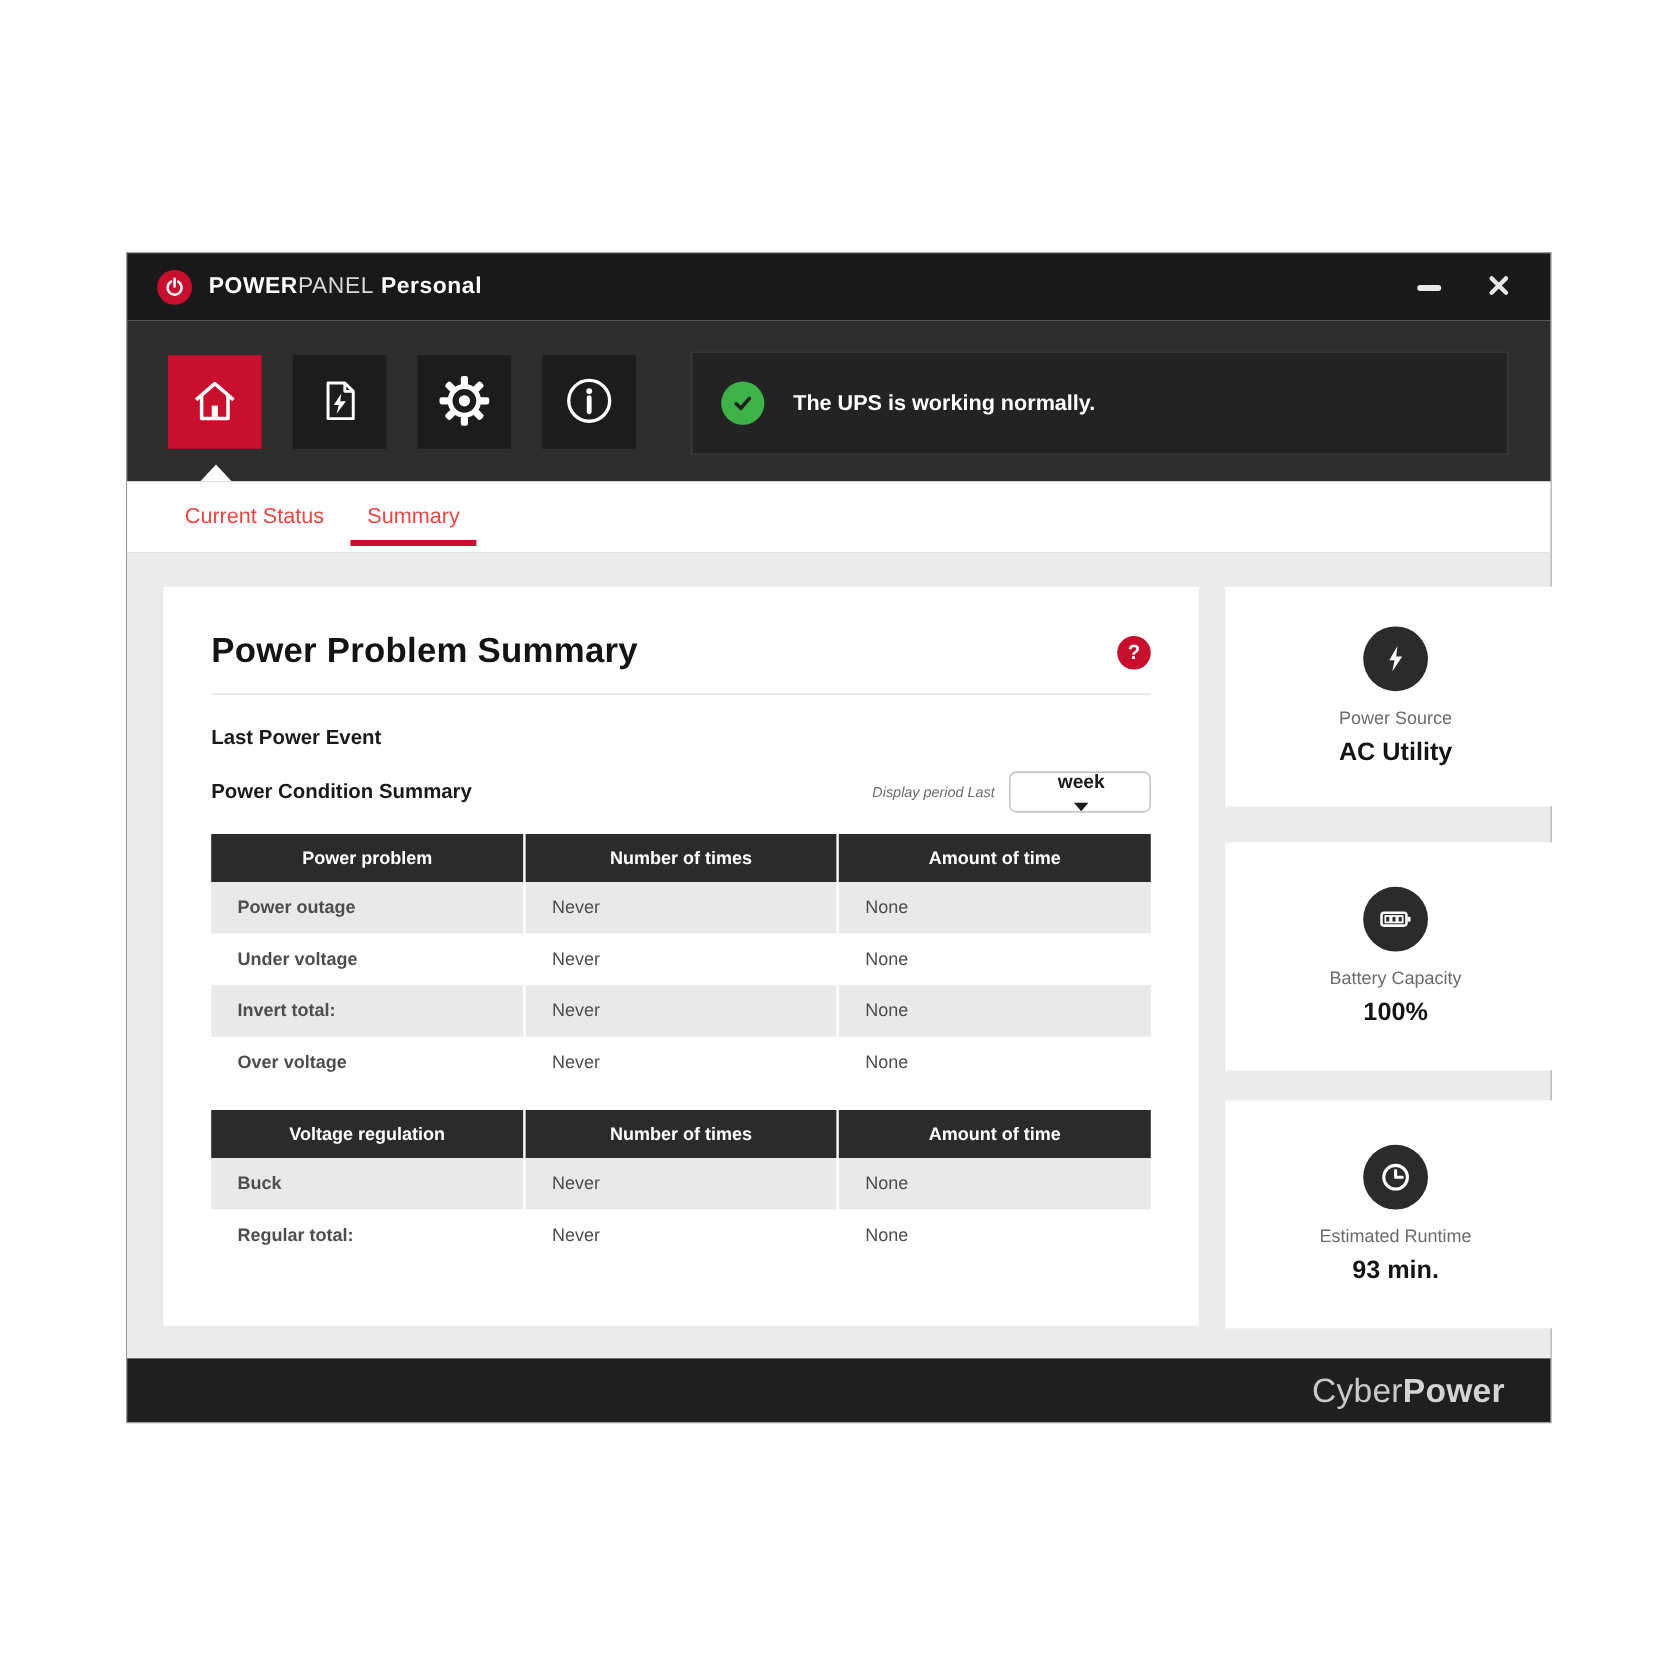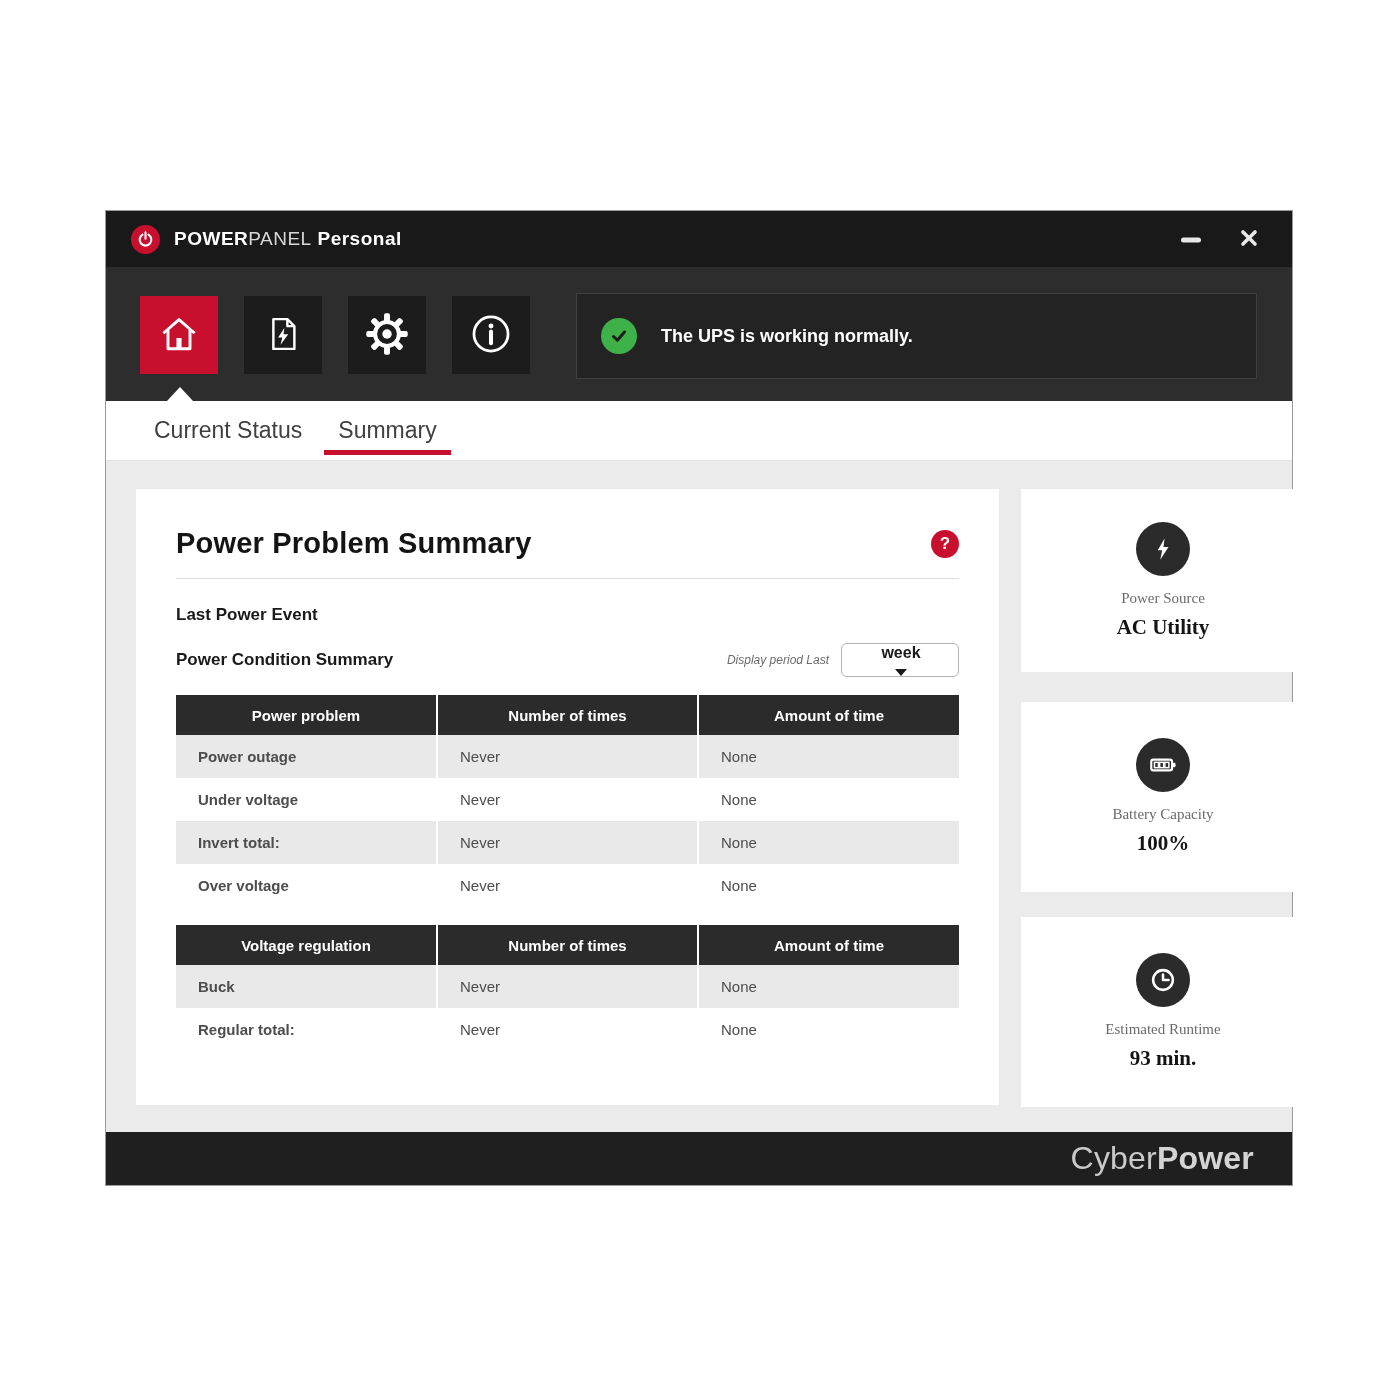--- a/index.html
+++ b/index.html
@@ -23,21 +23,21 @@
   .navbtn:nth-child(2){left:138px;}
   .navbtn:nth-child(3){left:242px;}
   .navbtn:nth-child(4){left:346px;}
   .notch{position:absolute;left:61px;bottom:0;width:0;height:0;border-left:13px solid transparent;border-right:13px solid transparent;border-bottom:14px solid #ffffff;}
   .status-banner{position:absolute;left:470px;top:26px;right:35px;height:86px;background:#232323;border:1px solid #404040;box-sizing:border-box;display:flex;align-items:center;padding:0 24px;}
   .okcircle{width:36px;height:36px;border-radius:50%;background:#3eb249;display:flex;align-items:center;justify-content:center;margin-right:24px;flex:0 0 auto;}
   .status-text{color:#ffffff;font-size:18px;font-weight:bold;}
 
   
   .tabbar{height:60px;background:#ffffff;display:flex;align-items:center;padding-left:34px;flex:0 0 auto;border-bottom:1px solid #e2e2e2;box-sizing:border-box;}
-  .tab{position:relative;background:none;border:none;font-family:inherit;font-size:23px;color:#404040;padding:0 14px;height:100%;display:flex;align-items:center;cursor:pointer;margin-right:8px;}
+  .tab{position:relative;background:none;border:none;font-family:inherit;font-size:18px;color:#ef4444;padding:0 14px;height:100%;display:flex;align-items:center;cursor:pointer;margin-right:8px;}
   .tab.active::after{content:"";position:absolute;left:0;right:0;bottom:5px;height:5px;background:#c8102e;}
 
   
   .content{flex:1;background:#ebebeb;display:flex;align-items:flex-start;padding:28px 35px 16px 30px;box-sizing:border-box;gap:22px;}
   .main-card{width:863px;height:616px;background:#ffffff;box-sizing:border-box;padding:0 40px;flex:0 0 auto;}
   .heading-row{display:flex;align-items:center;justify-content:space-between;margin-top:38px;}
   .page-title{font-size:29px;font-weight:bold;color:#141414;letter-spacing:.2px;}
   .help-btn{width:28px;height:28px;border-radius:50%;background:#c8102e;color:#ffffff;font-size:17px;font-weight:bold;border:none;display:flex;align-items:center;justify-content:center;cursor:pointer;padding:0;}
   .divider{height:1px;background:#dcdcdc;margin-top:18px;}
   .subhead{font-size:17px;font-weight:bold;color:#1a1a1a;}
@@ -52,32 +52,32 @@
   table.sumtbl{width:100%;border-collapse:collapse;margin-top:18px;table-layout:fixed;}
   .sumtbl th{background:#2b2b2b;color:#ffffff;font-size:15px;font-weight:bold;height:38px;text-align:center;border-left:2px solid #ffffff;}
   .sumtbl th:first-child{border-left:none;}
   .sumtbl td{height:41px;font-size:15px;color:#4d4d4d;padding-left:22px;border-left:2px solid #ffffff;}
   .sumtbl td:first-child{border-left:none;font-weight:bold;}
   .sumtbl tbody tr:nth-child(odd) td{background:#e9e9e9;}
   .sumtbl tbody tr:nth-child(even) td{background:#ffffff;}
   .tbl2{margin-top:26px;}
 
   
-  .sidebar{width:284px;display:flex;flex-direction:column;flex:0 0 auto;font-family:Liberation Serif, serif;}
+  .sidebar{width:284px;display:flex;flex-direction:column;flex:0 0 auto;}
   .scard{background:#ffffff;display:flex;flex-direction:column;align-items:center;justify-content:center;text-align:center;}
   .scard-1{height:183px;}
   .scard-2{height:190px;margin-top:30px;}
   .scard-3{height:190px;margin-top:25px;}
   .icircle{width:54px;height:54px;border-radius:50%;background:#2b2b2b;display:flex;align-items:center;justify-content:center;}
   .scard .lbl{margin-top:14px;font-size:15px;color:#6b6b6b;}
   .scard .val{margin-top:8px;font-size:21px;font-weight:bold;color:#141414;}
 
   
   .footer{height:53px;background:#1f1f1f;display:flex;align-items:center;justify-content:flex-end;padding-right:38px;flex:0 0 auto;}
-  .brand{font-size:32px;color:#c9c9c9;letter-spacing:.2px;}
+  .brand{font-size:28px;color:#c9c9c9;letter-spacing:.2px;}
   .brand .bb{font-weight:bold;color:#d4d4d4;}
 </style>
 </head>
 <body>
 
 <div class="stage">
   <div class="window">
 
     <div class="titlebar">
       <div class="logo-badge">

